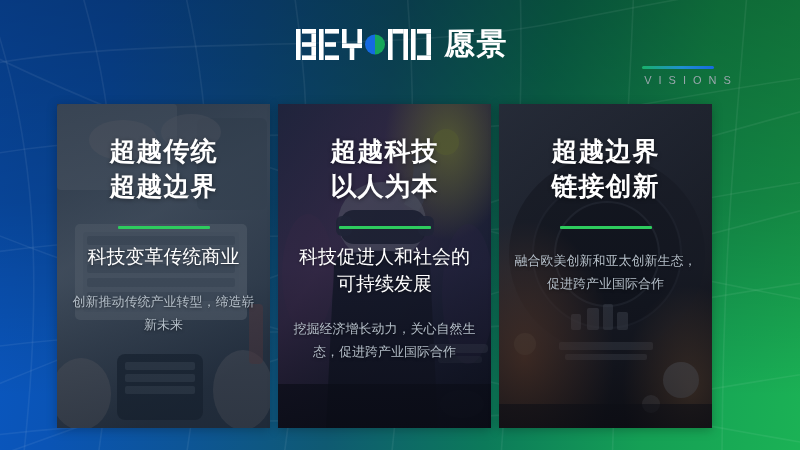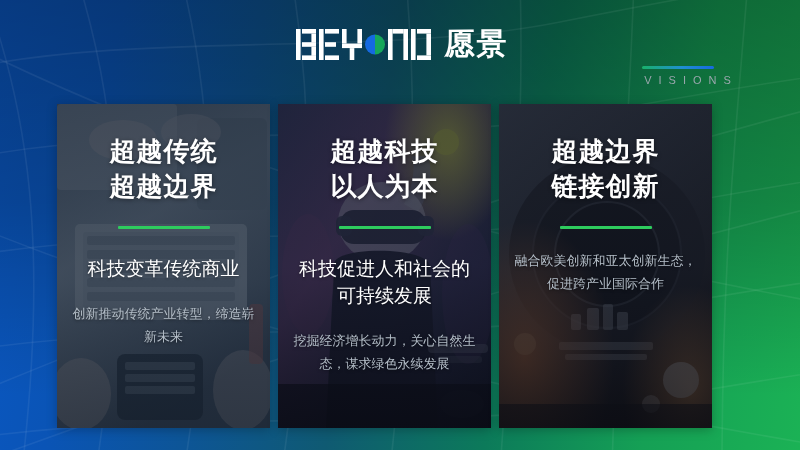--- a/index.html
+++ b/index.html
@@ -65,21 +65,21 @@
   .card-body{position:absolute;inset:0;padding:26px 14px 0;box-sizing:border-box;text-align:center;}
   .card-title{
     color:#ffffff;font-weight:700;font-size:26px;line-height:35px;letter-spacing:1px;
     font-family:"DejaVu Sans","Liberation Sans",sans-serif;
     text-shadow:0 1px 4px rgba(0,0,0,.45);
   }
   .divider{
     width:92px;height:3px;background:#2ecc5e;margin:22px auto 0;border-radius:1px;
   }
   .card-sub{
-    color:#ffffff;font-size:19px;line-height:27px;font-weight:400;margin-top:26px;
+    color:#ffffff;font-size:19px;line-height:27px;font-weight:400;margin-top:14px;
     font-family:"DejaVu Sans","Liberation Sans",sans-serif;
     text-shadow:0 1px 3px rgba(0,0,0,.45);
   }
   .card-desc{
     color:#b5bfc9;font-size:13px;line-height:23px;font-weight:400;margin-top:20px;
     font-family:"DejaVu Sans","Liberation Sans",sans-serif;
     text-shadow:0 1px 3px rgba(0,0,0,.5);
   }
   .c1 .card-body{padding-top:30px;}
   .c2 .card-body{padding-top:30px;}
@@ -282,21 +282,21 @@
         </svg>
       </div>
       <div class="card-veil"></div>
       <div class="card-body">
         <div class="card-title">
           <div>超越科技</div>
           <div>以人为本</div>
         </div>
         <div class="divider"></div>
         <div class="card-sub">科技促进人和社会的可持续发展</div>
-        <div class="card-desc">挖掘经济增长动力，关心自然生态，谋求绿色永续发展</div>
+        <div class="card-desc">挖掘经济增长动力，关心自然生态，促进跨产业国际合作</div>
       </div>
     </div>
 
     <div class="card c3">
       <div class="card-photo">
         <svg viewBox="0 0 213 324" preserveAspectRatio="none" aria-hidden="true">
           <defs>
             <linearGradient id="p3" x1="0" y1="0" x2="0.6" y2="1">
               <stop offset="0" stop-color="#46505e"></stop>
               <stop offset="0.5" stop-color="#2a3038"></stop>

